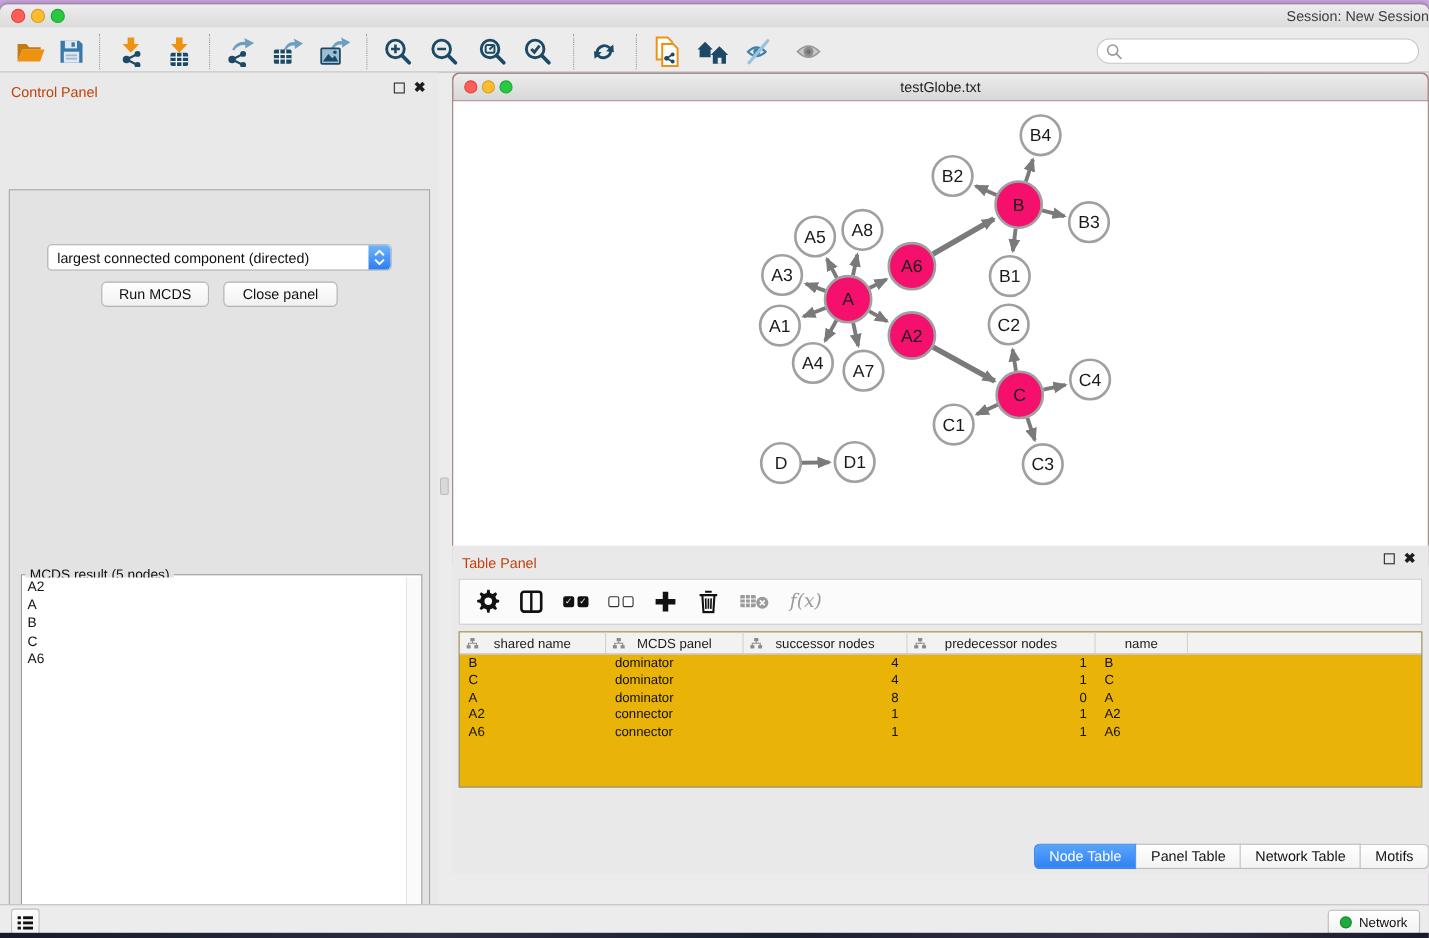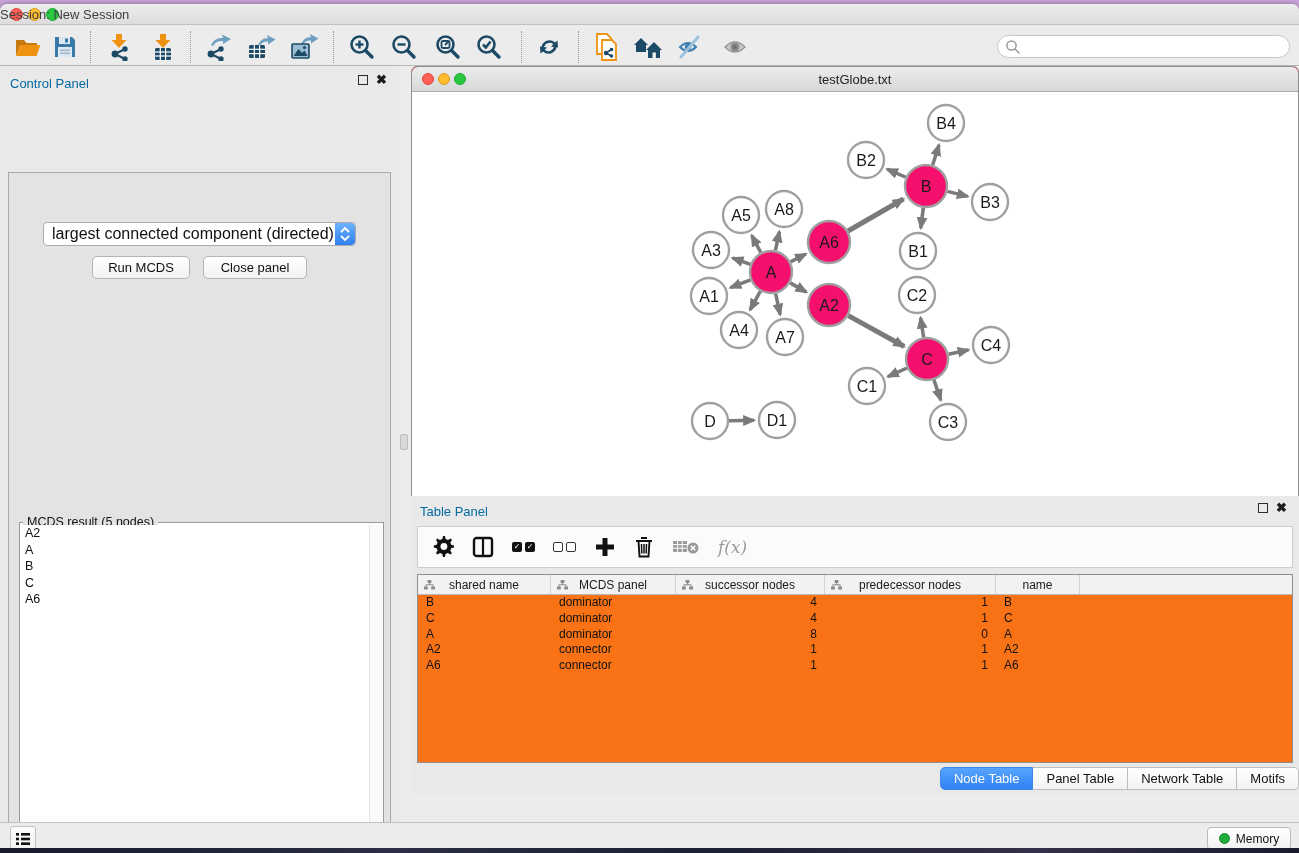--- a/index.html
+++ b/index.html
@@ -15,52 +15,52 @@
   #main-window { left:0; top:4px; width:1299px; height:845px; background:#ececec;
     border-radius:7px 7px 0 0; box-shadow:0 0 4px rgba(0,0,0,.4); }
 
   #titlebar { left:0; top:0; width:100%; height:21px;
     background:linear-gradient(#ededed,#dcdcdc); border-bottom:1px solid #c2c2c2;
     border-radius:7px 7px 0 0; }
   .traffic { width:13px; height:13px; border-radius:50%; top:4px; }
   #titlebar .t-red   { left:10px;  background:#ff5f57; border:0.5px solid #e0443e; }
   #titlebar .t-yellow{ left:28px;  background:#febc2e; border:0.5px solid #d99e23; }
   #titlebar .t-green { left:46px;  background:#28c840; border:0.5px solid #1eaa32; }
-  #window-title { width:100%; text-align:left; top:3px; font-size:13px; color:#3e3e3e; }
+  #window-title { width:100%; text-align:right; top:3px; font-size:13px; color:#3e3e3e; }
 
   
   #toolbar { left:0; top:21px; width:100%; height:41px; background:#ececec; border-bottom:1px solid #b5b5b5; }
   .tb-icon { top:7px; width:30px; height:30px; display:flex; align-items:center; justify-content:center; }
   .tb-sep { top:6px; width:0; height:32px; border-left:1px dotted #9a9a9a; }
   #search-box { left:997px; top:10px; width:293px; height:23px; background:#fff;
     border:1px solid #c6c6c6; border-radius:12px; display:flex; align-items:center; padding-left:7px; }
 
   
   #control-panel { left:0; top:62px; width:399px; height:756px; background:#e9e9e9; }
-  .panel-header { font-size:13px; color:#0369a1;text-align:right; }
+  .panel-header { font-size:13px; color:#c2410c;text-align:right; }
   #cp-title { left:10px; top:10px; }
   .win-btns { display:flex; gap:8px; align-items:center; }
   #cp-btns { right:12px; top:9px; }
   #tp-btns { right:12px; top:7px; }
   .float-glyph { width:10px; height:10px; border:1.5px solid #2b2b2b; display:inline-block; }
   .close-glyph { font-size:13px; font-weight:bold; color:#1c1c1c; line-height:10px; }
 
   #cp-tabs { left:0; top:95px; width:100%; display:flex; justify-content:center; z-index:3; }
   .seg-tab { height:22px; padding:0 13px; background:linear-gradient(#ffffff,#f3f3f3);
     border:1px solid #bdbdbd; border-left:none; font-size:13px; color:#111;
     display:flex; align-items:center; }
   .seg-tab:first-child { border-left:1px solid #bdbdbd; border-radius:5px 0 0 5px; }
   .seg-tab:last-child { border-radius:0 5px 5px 0; }
   .seg-tab.selected { background:linear-gradient(#58a4fc,#2f82f4); color:#fff; border-color:#3c86e8; }
 
   #cp-content { left:8px; top:106px; width:383px; height:697px; background:#e3e3e3; border:1px solid #a9a9a9; }
   #opt-label { left:0; top:30px; width:100%; text-align:center; font-size:13px; color:#111; }
   #opt-dropdown { left:34px; top:49px; width:313px; height:24px; background:#fff; border:1px solid #ababab;
     border-radius:4px; display:flex; align-items:center; }
-  #opt-dropdown .dd-text { font-size:16px; color:#111; padding-left:8px; flex:1; }
+  #opt-dropdown .dd-text { font-size:13px; color:#111; padding-left:8px; flex:1; }
   #opt-dropdown .dd-stepper { width:20px; height:100%; border-radius:0 4px 4px 0;
     background:linear-gradient(#6db4fd,#2e7ef0); display:flex; flex-direction:column;
     align-items:center; justify-content:center; gap:2px; }
   .cp-btn { top:83px; height:23px; background:linear-gradient(#ffffff,#f1f1f1); border:1px solid #b5b5b5;
     border-radius:5px; font-size:13px; color:#111; display:flex; align-items:center; justify-content:center; }
   #run-btn { left:83px; width:98px; }
   #closep-btn { left:194px; width:104px; }
 
   #result-group { left:10px; top:349px; width:365px; height:340px; border:1px solid #9a9a9a; background:#fff; }
   #result-legend { left:3px; top:-8px; background:#e3e3e3; padding:0 4px; font-size:12.5px; color:#111; }
@@ -89,21 +89,21 @@
   #tp-title { left:9px; top:8px; }
   #tp-toolbar { left:6px; top:30px; width:876px; height:42px; background:#fbfbfb; border:1px solid #cccccc;
     display:flex; align-items:center; gap:18px; padding-left:14px; }
   .tpi { display:flex; align-items:center; justify-content:center; height:26px; }
   .chk-pair { display:flex; gap:3px; }
   .chk { width:10px; height:10px; border-radius:2px; }
   .chk.on { background:#111; color:#fff; font-size:8px; line-height:10px; text-align:center; }
   .chk.off { border:1.5px solid #333; background:#fff; }
   .fx { font-family:"DejaVu Serif", serif; font-style:italic; font-size:17px; color:#9a9a9a; }
 
-  #data-table { left:6px; top:78px; width:876px; height:189px; background:#f97316; border:1px solid #8f8f8f; }
+  #data-table { left:6px; top:78px; width:876px; height:142px; background:#eab308; border:1px solid #8f8f8f; }
   #table-header { left:0; top:0; width:100%; height:20px; display:flex; background:#f2f2f2; border-bottom:1px solid #b9b9b9; }
   .th { position:relative; display:flex; align-items:center; justify-content:center; font-size:12px;
     color:#1a1a1a; border-right:1px solid #d2d2d2; height:100%; }
   .th .hier { position:absolute; left:6px; top:5px; }
   #table-rows { left:0; top:20px; width:100%; }
   .tr { display:flex; height:15.8px; }
   .td { font-size:12px; color:#111; padding:0 8px; line-height:15.8px; white-space:nowrap; overflow:hidden; }
   .td.right { text-align:right; }
 
   #tp-tabs { left:0; top:271px; width:100%; display:flex; justify-content:flex-end; }
@@ -620,18 +620,18 @@
             <rect x="6" y="1" width="9" height="2.6"></rect>
             <rect x="1" y="5.7" width="3" height="2.6"></rect>
             <rect x="6" y="5.7" width="9" height="2.6"></rect>
             <rect x="1" y="10.4" width="3" height="2.6"></rect>
             <rect x="6" y="10.4" width="9" height="2.6"></rect>
           </g>
         </svg>
     </div>
     <div id="memory-btn" class="abs">
       <span id="memory-dot"></span>
-      <span>Memory</span>
+      <span>Network</span>
     </div>
   </div>
 </div>
 
 <div id="desktop-bottom" class="abs"></div>
 
 </body></html>

